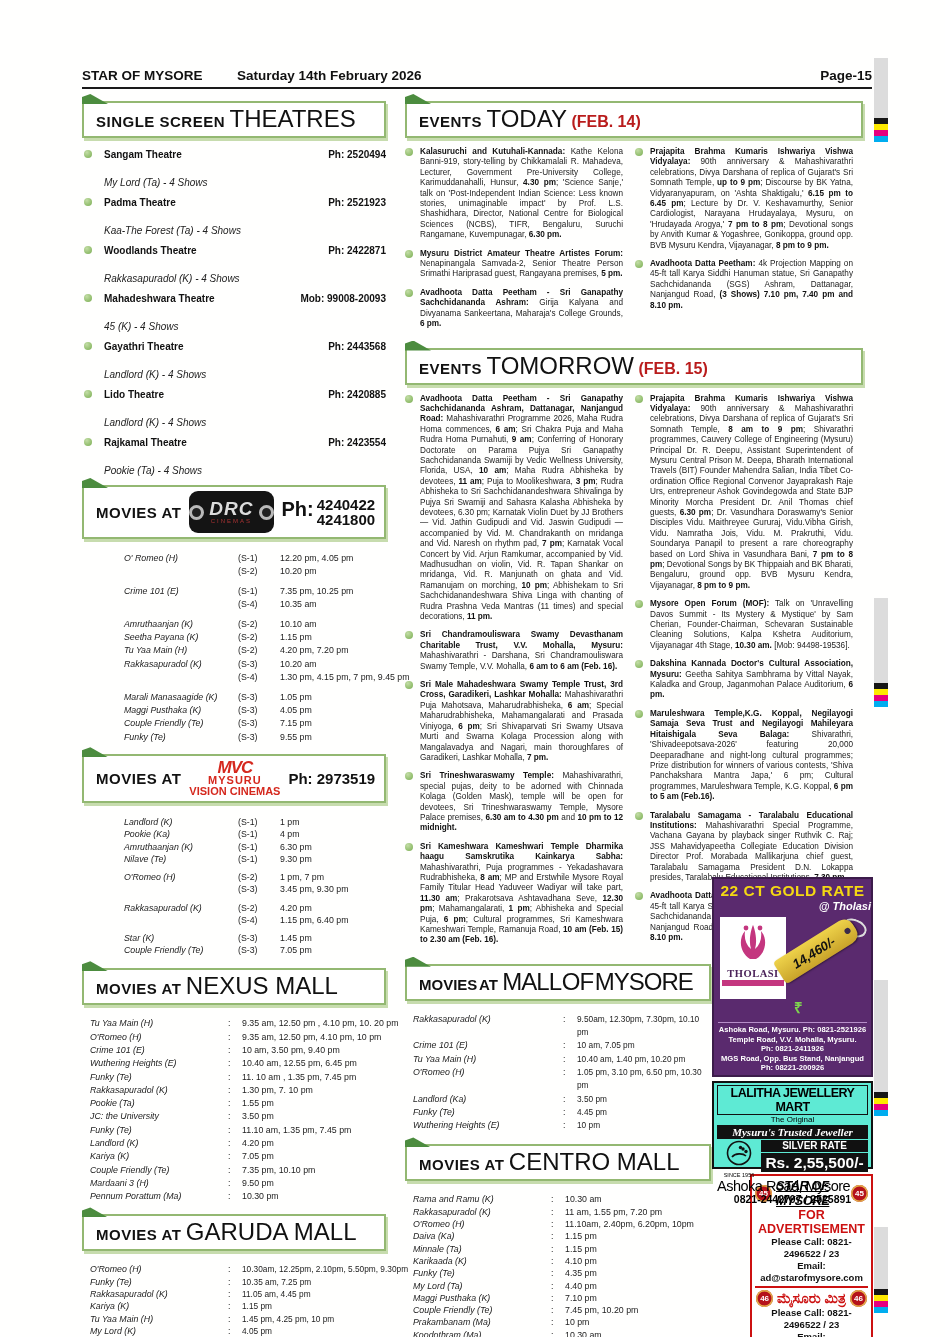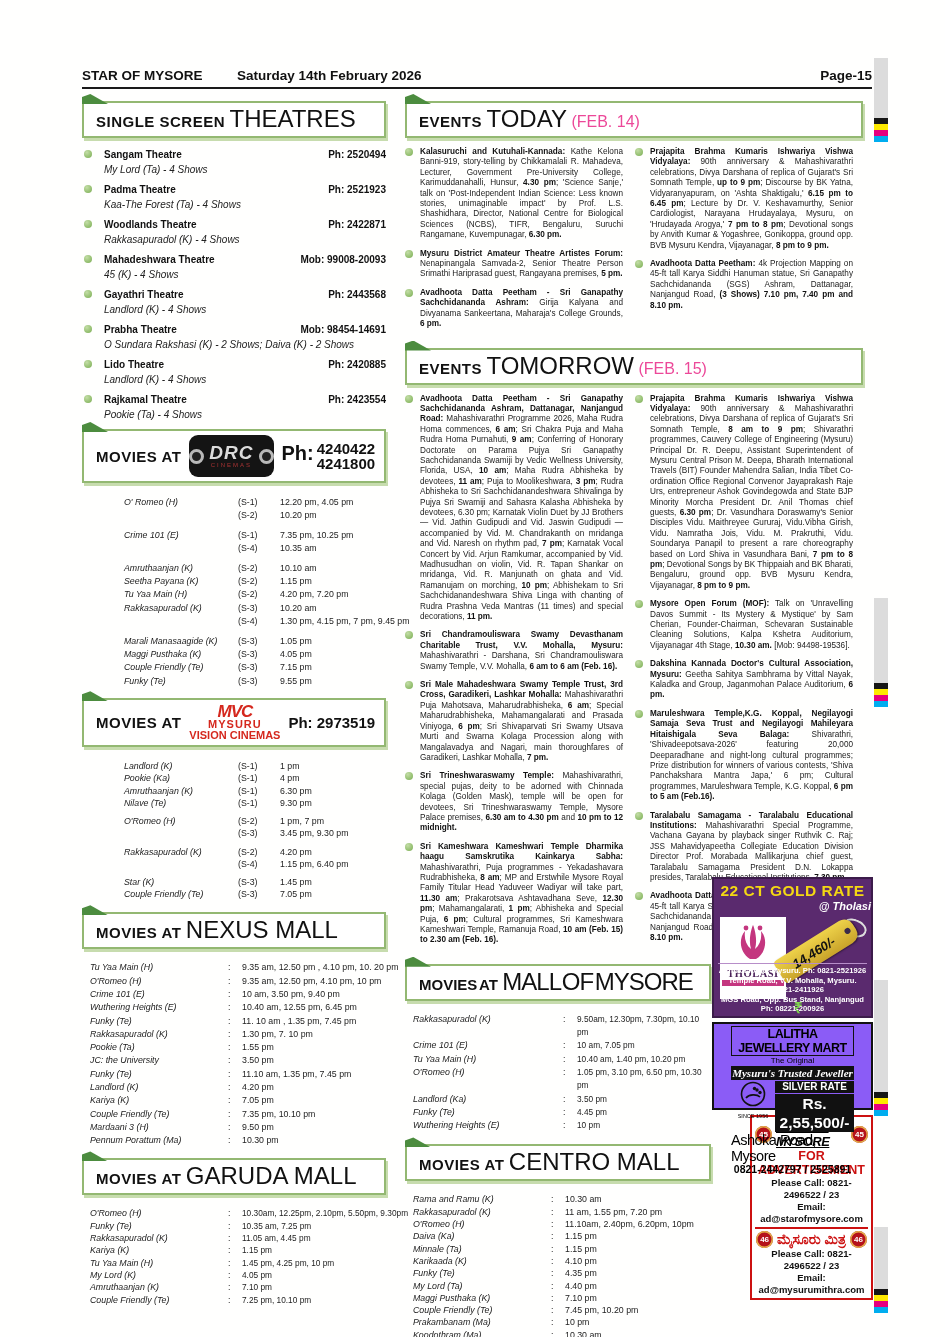--- a/index.html
+++ b/index.html
@@ -19,35 +19,35 @@
   .mid-lower{ width:306px; }
   .ads-col  { position:absolute; left:712px; top:877px; width:161px; }
 
   
   .sec-head { position:relative; background:#fff; border:2px solid #93b872;
               box-shadow:2px 3px 0 #c7dcae; padding:2px 10px 3px 12px; margin-bottom:9px; white-space:nowrap; }
   .sec-head .fold { position:absolute; top:-9px; left:-2px; width:26px; height:10px;
                     background:#4c8c3f; clip-path:polygon(0 100%,100% 100%,32% 0,0 30%); }
   .sec-head .b { font-weight:bold; font-size:15px; letter-spacing:.5px; color:#111; }
   .sec-head .l { font-size:24px; font-weight:400; color:#111; }
-  .sec-head .paren { font-weight:normal; font-size:16px; color:#ec4899; }
+  .sec-head .paren { font-weight:bold; font-size:16px; color:#b91c1c; }
   .sec-head.tall { padding-top:4px; padding-bottom:4px; }
   .sec-head.tight .b { letter-spacing:0; word-spacing:-2px; }
   .sec-head.tight .l { letter-spacing:-1px; word-spacing:-4px; }
 
   
   .bullet { position:absolute; left:0; top:2px; width:8px; height:8px; border-radius:50%;
             background:radial-gradient(circle at 35% 30%, #c3dda6, #8fbc6a 70%, #6f9b4d); }
 
   
   .th-list { padding:2px 0 0 0; }
   .th-item { position:relative; padding-left:22px; margin-bottom:8px; }
   .th-item .bullet { top:1px; left:2px; }
   .th-row { display:flex; justify-content:space-between; font-size:10px; font-weight:bold; color:#111; line-height:12px; }
-  .th-film { font-size:10px; font-style:italic; color:#222; line-height:12px; margin-top:3px; }
+  .th-film { font-size:10px; font-style:italic; color:#222; line-height:12px; margin-top:16px; }
 
   
   .srows { padding:4px 0 0 8px; }
   .srow { display:grid; grid-template-columns:148px 42px 1fr; font-size:8.8px; color:#222; line-height:13.4px; }
   .srow.gap { margin-top:6px; }
   .srow .sfilm { font-style:italic;margin-left:34px; }
   .srow .stimes { white-space:nowrap; }
 
   
   .crows { padding:3px 0 0 8px; }
@@ -80,39 +80,39 @@
   .ev-cols { display:flex; gap:12px; margin-bottom:10px; }
   .ev-col { width:218px; }
   .ev { position:relative; padding-left:15px; margin-bottom:8px; }
   .ev p { font-size:8.2px; line-height:10.4px; color:#222; text-align:justify; }
   .ev .bullet { top:1px; }
   .ev b { color:#111; }
   .ev-today-body { min-height:160px; }
   .ev-tom-body { min-height:503px;margin-top:6px; }
 
   
-  .ad-tholasi { background:#5a2a6e; border:2px solid #3c1c4a; height:141px; position:relative; color:#fff; }
+  .ad-tholasi { background:#5a2a6e; border:2px solid #3c1c4a; height:200px; position:relative; color:#fff; }
   .ad-tholasi .l1 { color:#f4d813; font-weight:bold; font-size:15.5px; text-align:center; letter-spacing:.5px; padding-top:3px; }
   .ad-tholasi .l2 { color:#fff; font-weight:bold; font-style:italic; font-size:11px; text-align:right; }
   .tho-logo { position:absolute; left:6px; top:38px; width:66px; height:82px; background:#fff; padding:2px; text-align:center; }
   .tho-logo .nm { font-family:"Liberation Serif", serif; color:#4a2158; font-size:10.5px; font-weight:bold; letter-spacing:.5px; margin-top:1px; }
   .tho-logo .strip { height:6px; background:#c4367f; margin-top:1px; }
   .gold-tag { position:absolute; right:10px; top:58px; width:88px; height:26px;
               background:linear-gradient(#eed24a,#c9a32a); border-radius:4px 10px 10px 4px;
               transform:rotate(-32deg); display:flex; align-items:center; justify-content:center;
               box-shadow:1px 1px 2px rgba(0,0,0,.5); }
   .gold-tag .hole { position:absolute; right:5px; width:6px; height:6px; border-radius:50%; background:#3a2a4a; }
   .gold-tag .price { font-weight:bold; font-style:italic; font-size:13px; color:#111; margin-right:8px; }
   .tag-string { position:absolute; right:4px; top:40px; width:26px; height:18px; border:2px solid #ddd;
                 border-radius:50%; border-left-color:transparent; transform:rotate(20deg); }
   .rupee { position:absolute; left:80px; top:118px; color:#7fd34f; font-weight:bold; font-size:15px; }
   .tho-addr { position:absolute; left:0; right:0; bottom:2px; text-align:center; font-size:7.6px; line-height:9.6px; font-weight:bold; color:#fff;margin-top:6px; }
   .tho-addr .sep { height:1px; background:#b78ec9; margin:0 4px 2px; }
 
-  .ad-lalitha { margin-top:4px; border:2px solid #111; background:#8b5cf6; height:88px; padding:2px 17px; position:relative; }
+  .ad-lalitha { margin-top:4px; border:2px solid #111; background:#5eead4; height:88px; padding:2px 3px; position:relative; }
   .ad-lalitha .t1 { font-weight:bold; font-size:12.5px; text-align:center; letter-spacing:-.5px; border:1px solid #111; padding:0 1px; }
   .ad-lalitha .t2 { font-size:8px; text-align:center; line-height:9px; }
   .ad-lalitha .t3 { background:#111; color:#fff; font-family:"Liberation Serif", serif; font-style:italic; font-weight:bold;
                     font-size:11px; text-align:center; margin-top:1px; line-height:14px; }
   .lal-mid { display:flex; margin-top:1px; }
   .lal-logo { width:44px; text-align:center; }
   .lal-logo .since { font-size:5.5px; }
   .lal-right { flex:1; }
   .lal-right .sr { background:#111; color:#fff; font-weight:bold; font-size:10px; text-align:center; line-height:12px; }
   .lal-right .pr { background:#111; color:#fff; font-weight:bold; font-size:15.5px; text-align:center; line-height:19px; margin-top:1px; }
@@ -187,28 +187,20 @@
           </div>
           <div class="th-film">45 (K) - 4 Shows</div>
         </div>
         <div class="th-item">
           <span class="bullet"></span>
           <div class="th-row">
             <span class="th-name">Gayathri Theatre</span>
             <span class="th-phone">Ph: 2443568</span>
           </div>
           <div class="th-film">Landlord (K) - 4 Shows</div>
-        </div>
-        <div class="th-item">
-          <span class="bullet"></span>
-          <div class="th-row">
-            <span class="th-name">Prabha Theatre</span>
-            <span class="th-phone">Mob: 98454-14691</span>
-          </div>
-          <div class="th-film">O Sundara Rakshasi  (K) - 2 Shows; Daiva (K) - 2 Shows</div>
         </div>
         <div class="th-item">
           <span class="bullet"></span>
           <div class="th-row">
             <span class="th-name">Lido Theatre</span>
             <span class="th-phone">Ph: 2420885</span>
           </div>
           <div class="th-film">Landlord (K) - 4 Shows</div>
         </div>
         <div class="th-item">

